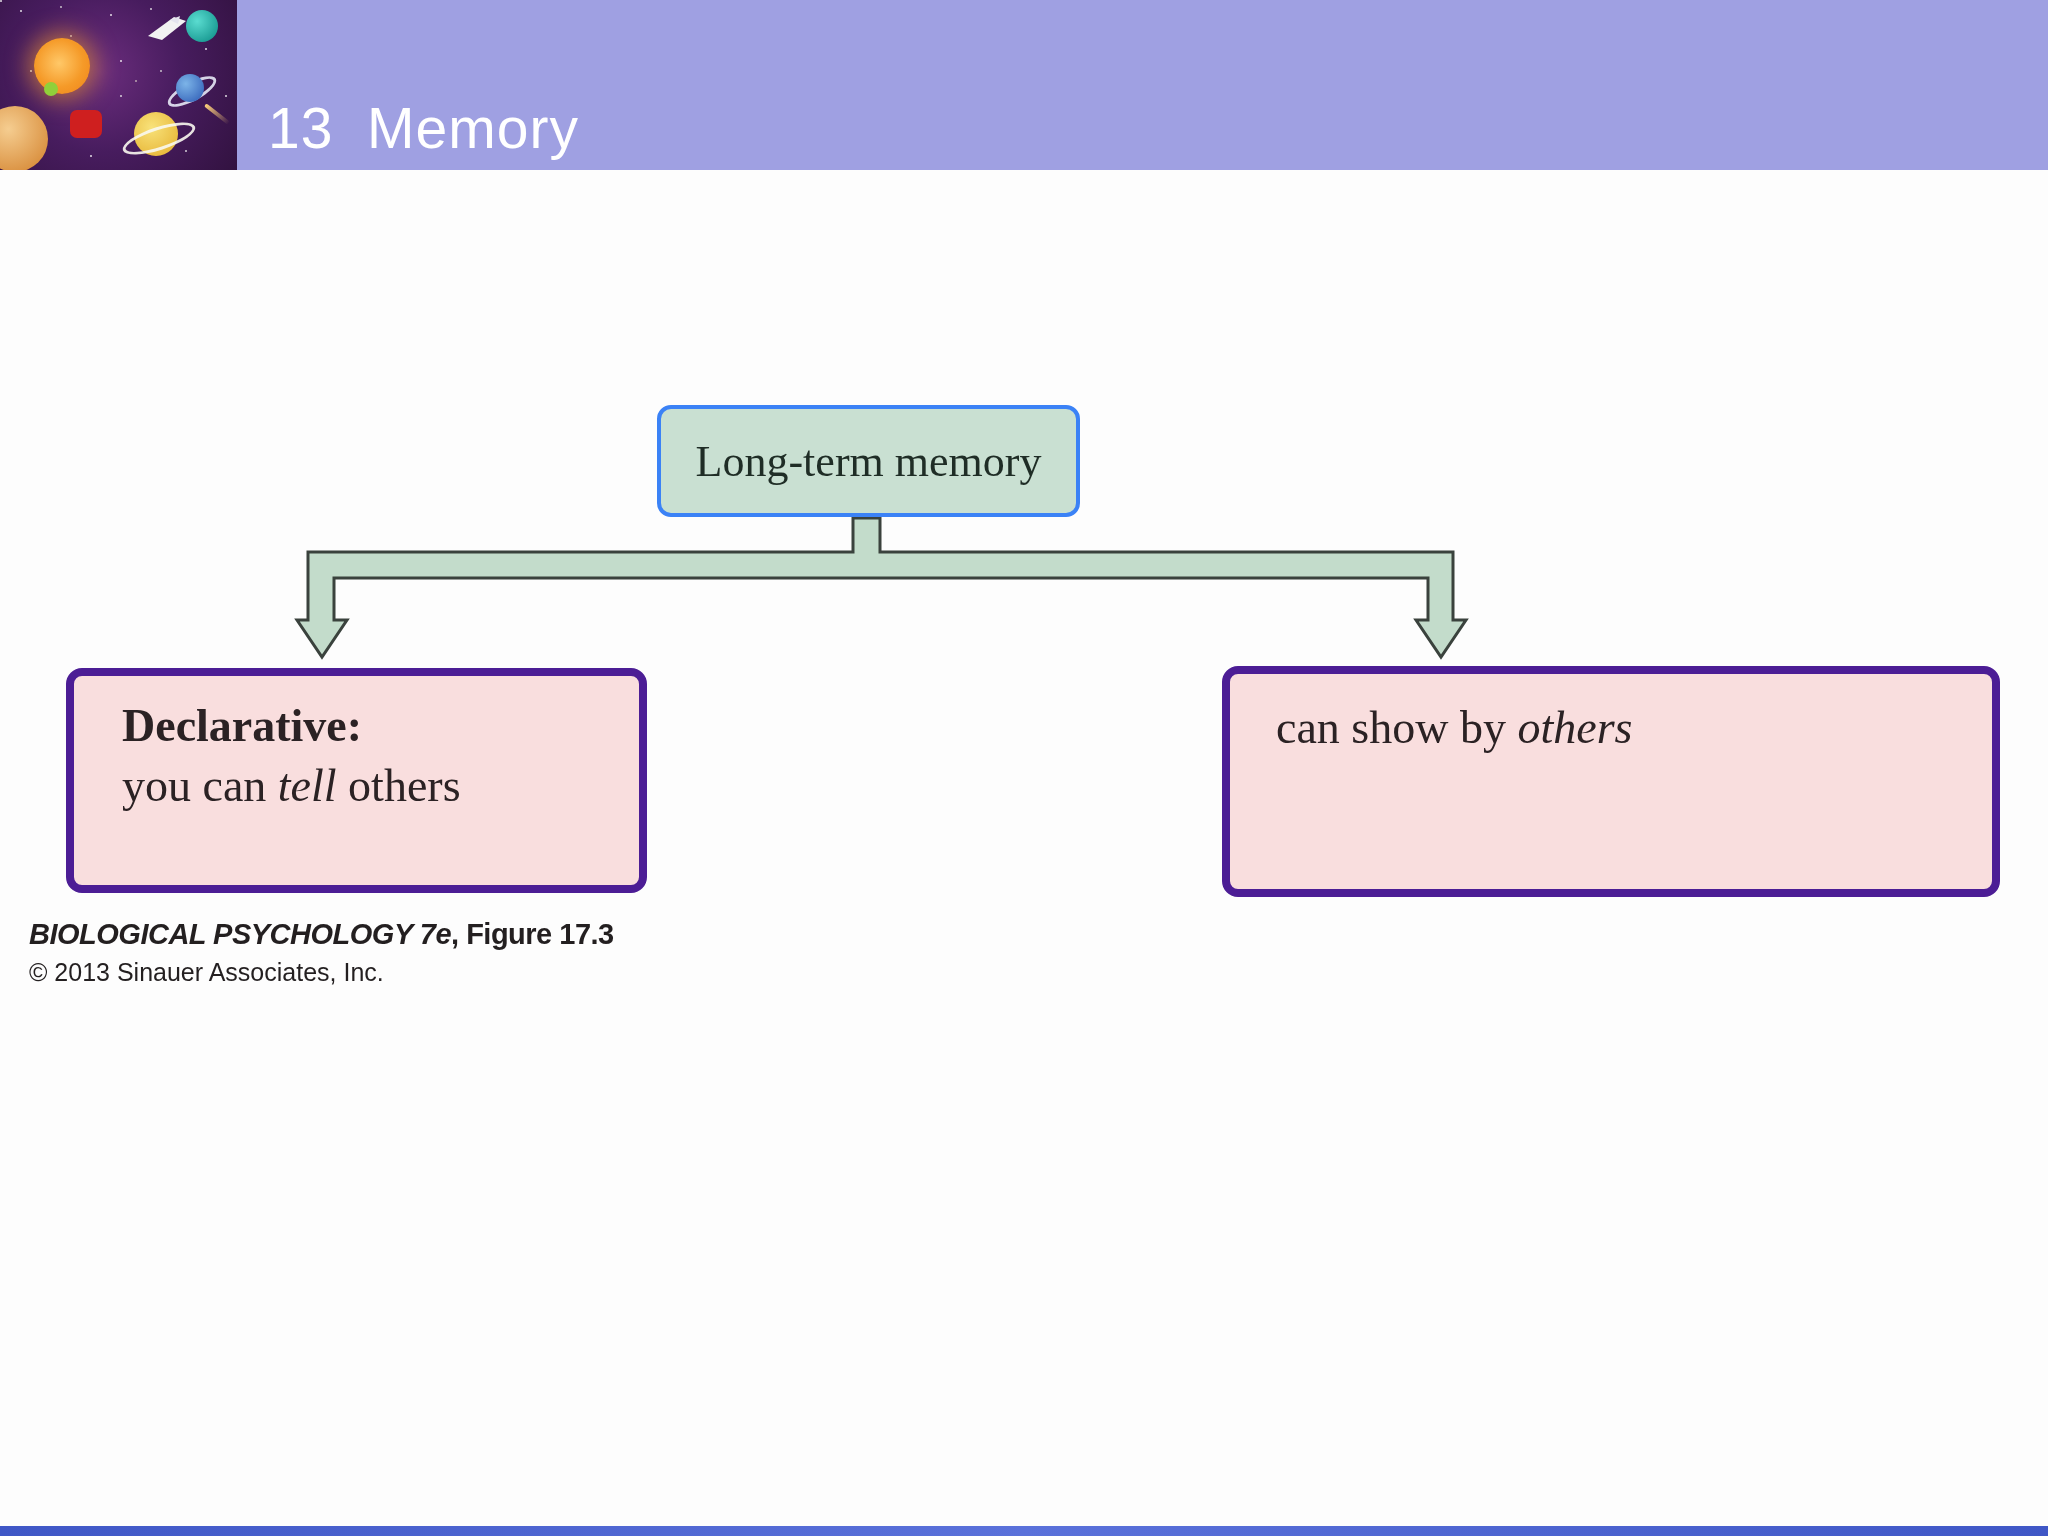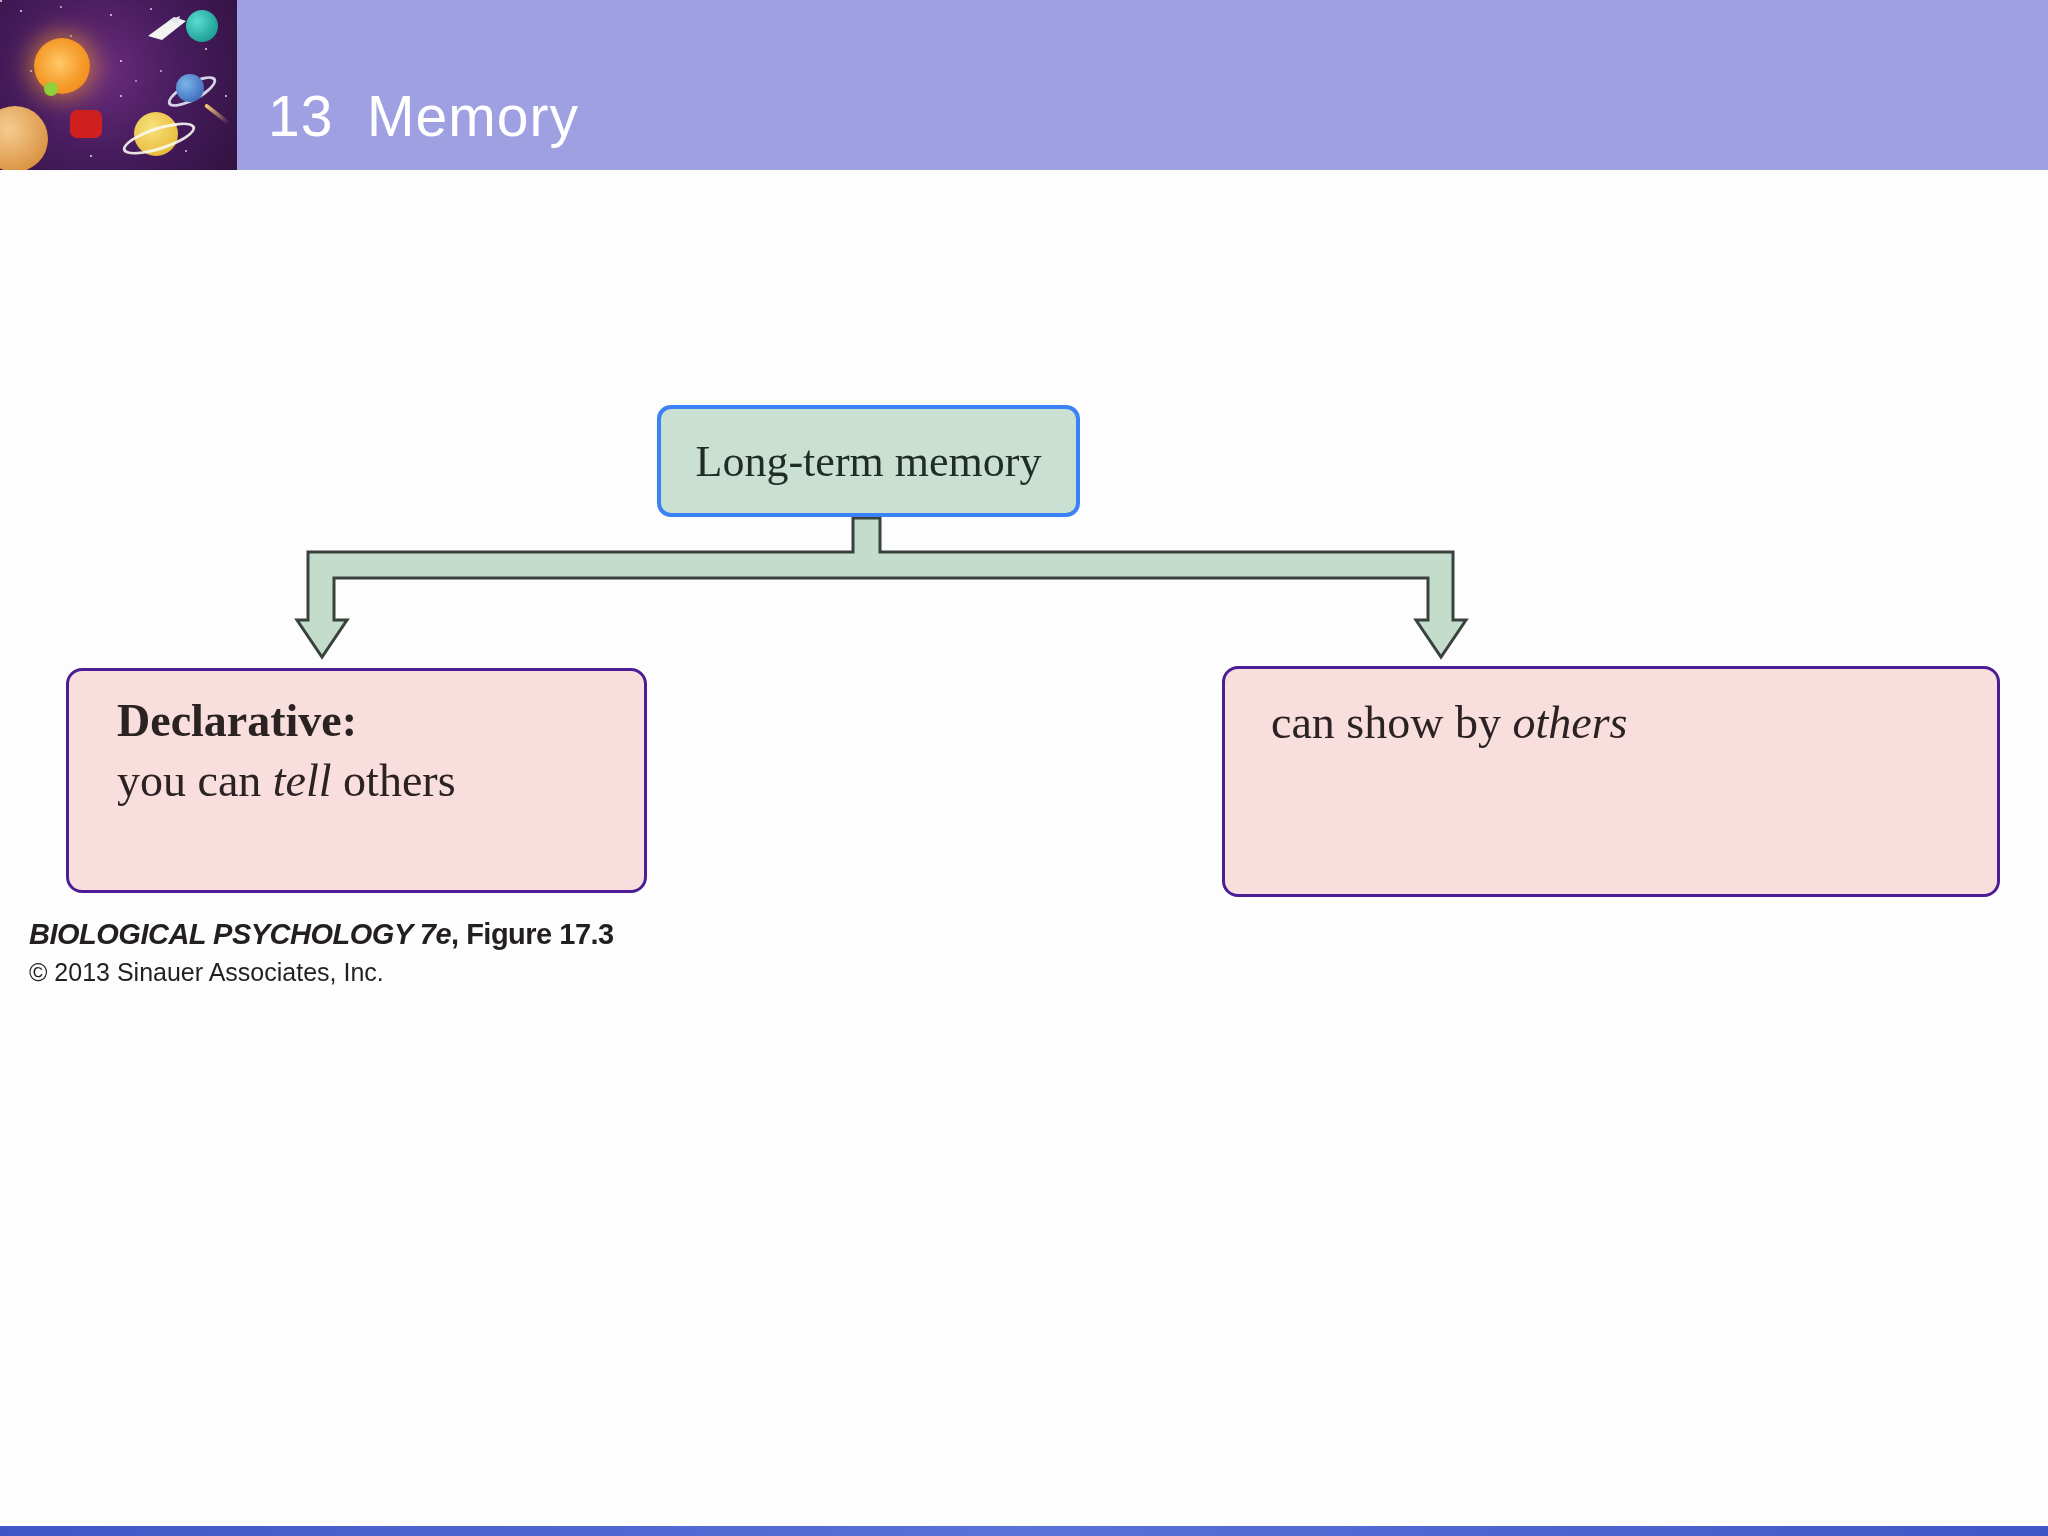--- a/index.html
+++ b/index.html
@@ -6,21 +6,21 @@
   body{
     width:2048px;height:1536px;position:relative;overflow:hidden;
     background:#fdfdfd;font-family:"Liberation Sans",sans-serif;
   }
   
   .header{
     position:absolute;left:0;top:0;width:2048px;height:170px;
     background:#9fa0e2;
   }
   .slide-title{
-    position:absolute;left:268px;top:84px;
+    position:absolute;left:268px;top:96px;
     font-size:57px;line-height:1.15;color:#ffffff;
     white-space:pre;letter-spacing:1px;
   }
   
   .space-img{
     position:absolute;left:0;top:0;width:237px;height:170px;overflow:hidden;
     background:radial-gradient(circle at 42% 42%, #6b2d7d 0%, #471c5e 48%, #321240 100%);
   }
   .space-img *{position:absolute;}
   .stars{width:2px;height:2px;border-radius:50%;background:#fff;opacity:.85;
@@ -52,21 +52,21 @@
   .connector-svg{position:absolute;left:0;top:0;width:2048px;height:1536px;}
   .node{position:absolute;box-sizing:border-box;
     font-family:"Liberation Serif","DejaVu Serif",serif;}
   .node-root{
     left:657px;top:405px;width:423px;height:112px;
     background:#c9e0d2;border:4px solid #3b82f6;border-radius:14px;
     display:flex;align-items:center;justify-content:center;
     font-size:44px;color:#1f2d26;
   }
   .node-pink{
-    background:#f9dede;border:3px solid #4c1d95;border-radius:16px;
+    background:#f9dede;border:8px solid #4c1d95;border-radius:16px;
     color:#2b2224;font-size:46px;line-height:60px;
   }
   .node-left{left:66px;top:668px;width:581px;height:225px;padding:20px 14px 0 48px;}
   .node-right{left:1222px;top:666px;width:778px;height:231px;padding:24px 14px 0 46px;}
   .box-heading{font-weight:bold;}
   .node-pink em{}
   
   .citation{position:absolute;left:29px;top:918px;color:#231f20;}
   .cit-line1{font-size:29px;font-weight:bold;letter-spacing:-0.5px;}
   .cit-ital{font-style:italic;}

